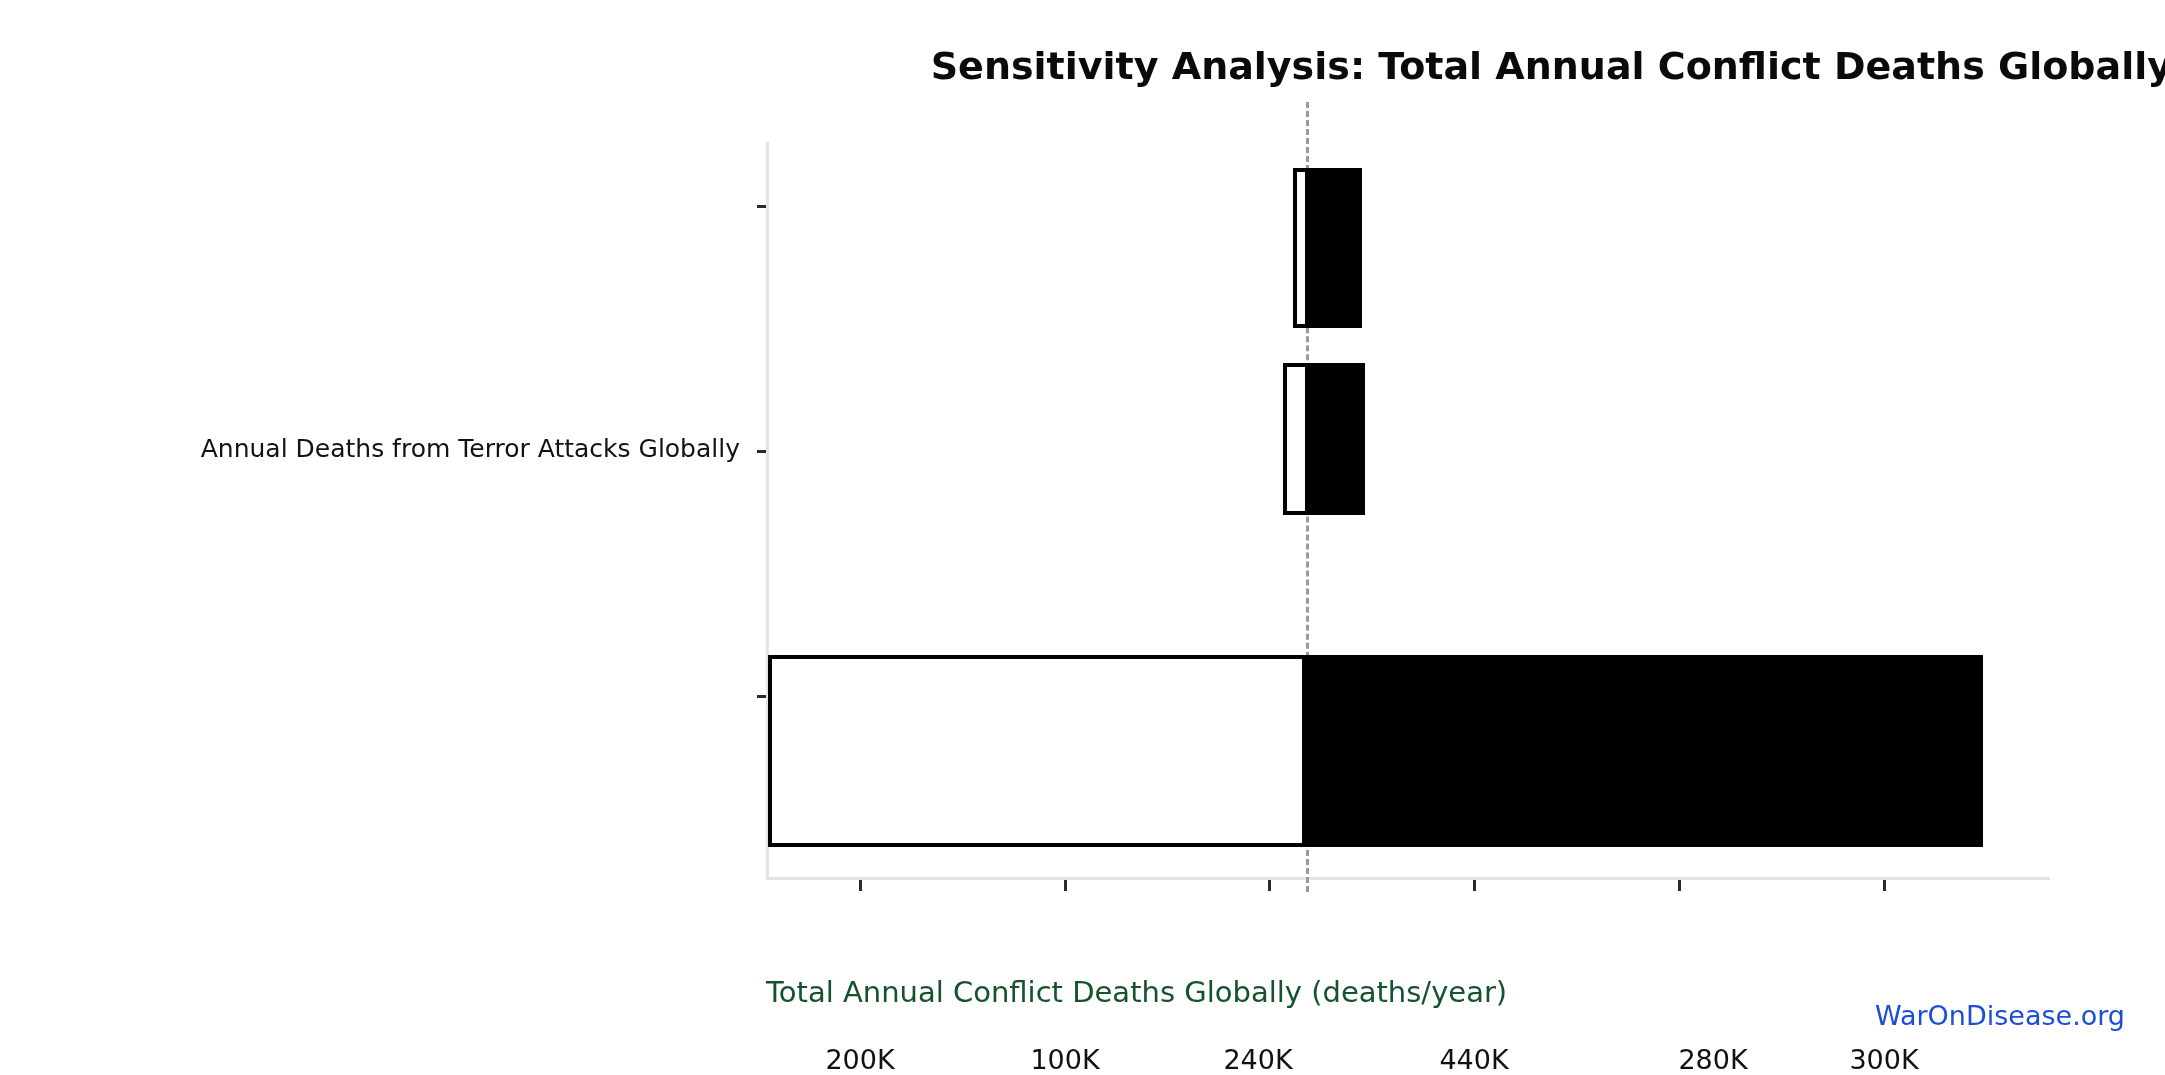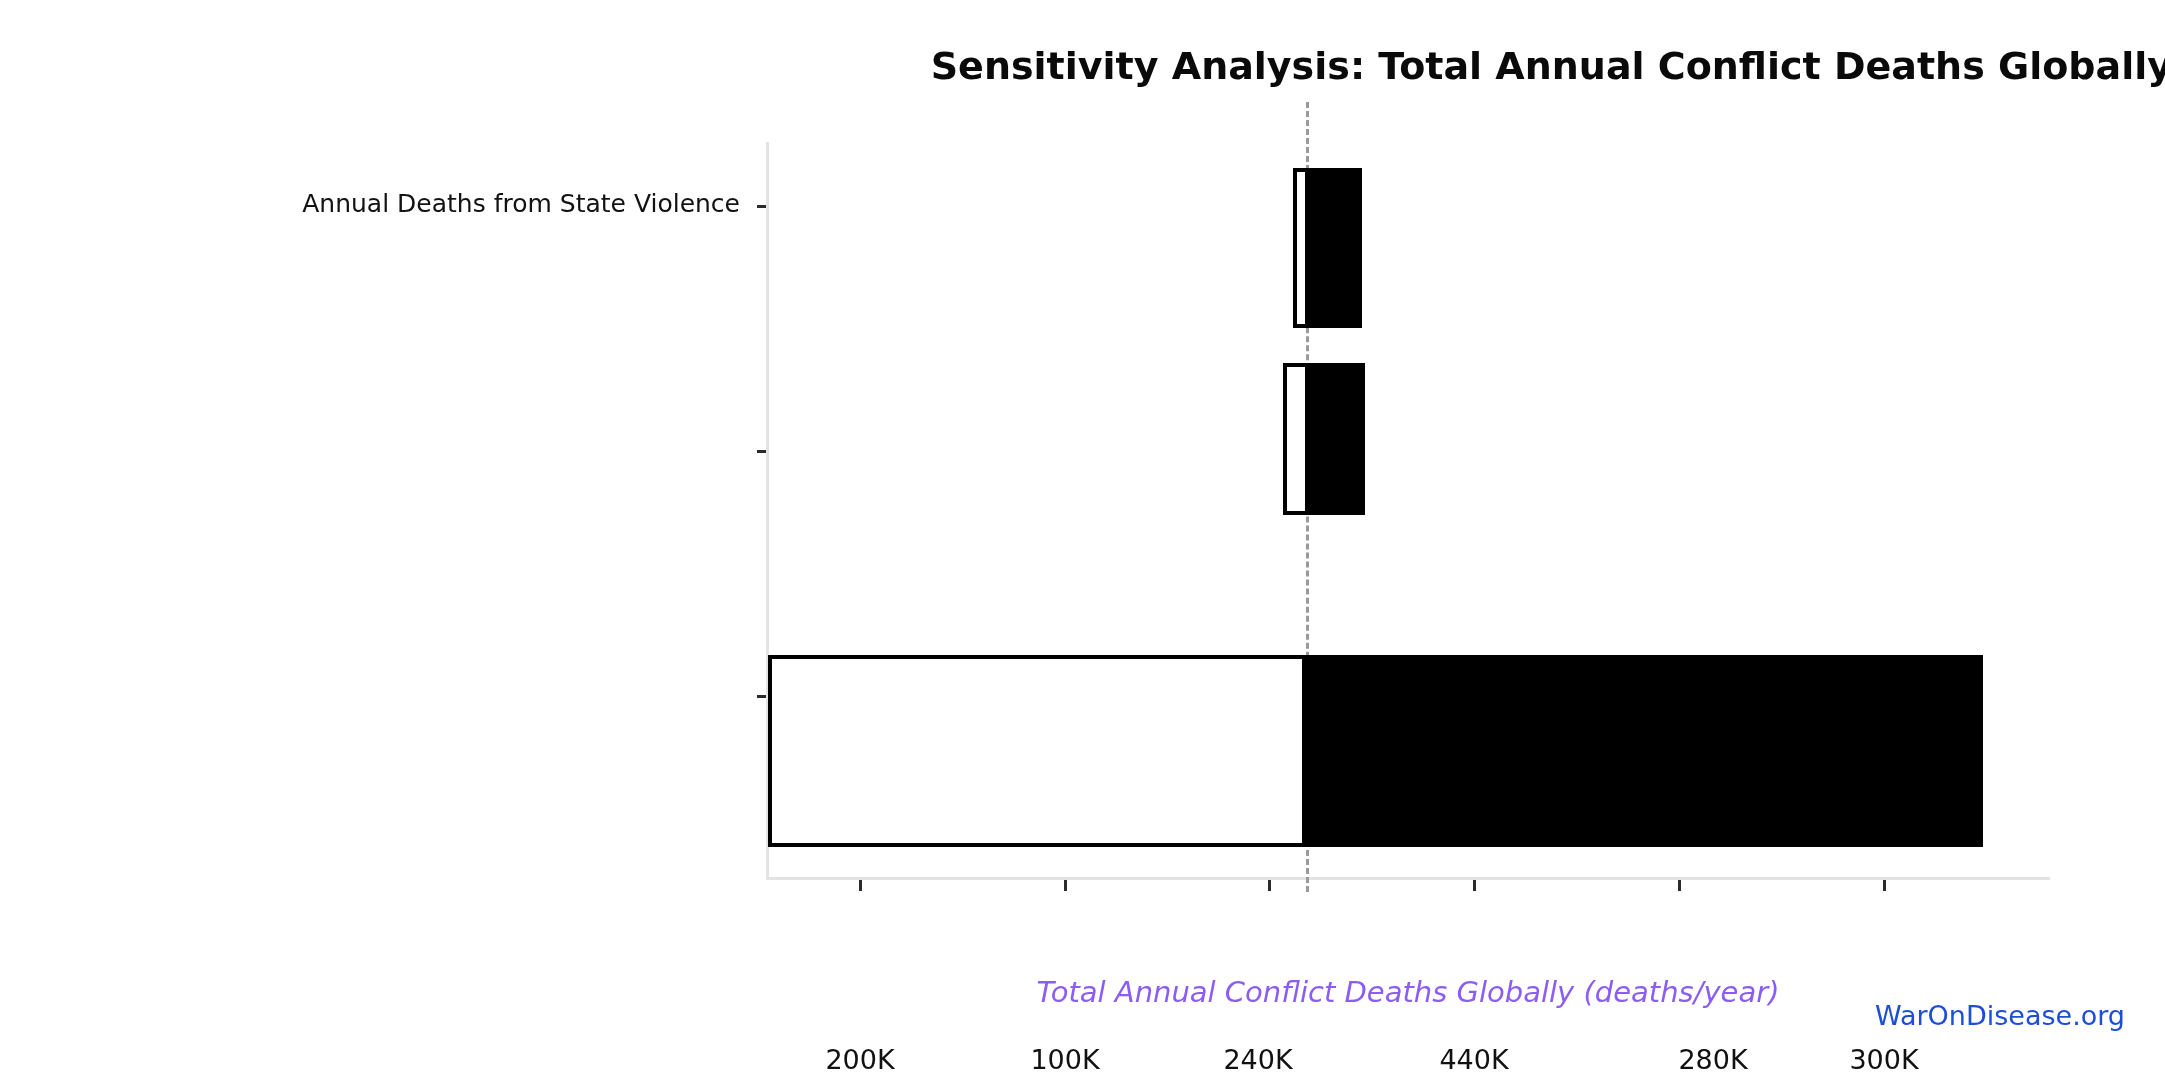--- a/index.html
+++ b/index.html
@@ -127,45 +127,43 @@
     white-space: nowrap;
     transform: translateX(-50%);
   }
 
   
   #xaxis-title {
     position: absolute;
     left: 766px;
     top: 975px;
     width: 1284px;
-    text-align: center;
     font-size: 29px;
-    color: #8b5cf6;
-    white-space: nowrap;
-    font-style: italic;
+    color: #14532d;
+    white-space: nowrap;
   }
 
   
   #watermark {
     position: absolute;
     right: 40px;
     top: 1000px;
     font-size: 27px;
     color: #1d4ed8;
     white-space: nowrap;
   }
 </style>
 </head>
 <body>
 
 <div id="figure">
 
   <div id="chart-title">Sensitivity Analysis: Total Annual Conflict Deaths Globally</div>
 
-  <div class="ylabel-box" style="top:189px;">Annual Deaths from State Violence</div>
+  <div class="ylabel-box" style="top:434px;">Annual Deaths from Terror Attacks Globally</div>
 
   <div id="plot-area">
 
     <div class="spine-left"></div>
     <div class="spine-bottom"></div>
 
     <div id="baseline-marker"></div>
 
     <div class="ytick-mark" style="top:63px;"></div>
     <div class="ytick-mark" style="top:308px;"></div>

